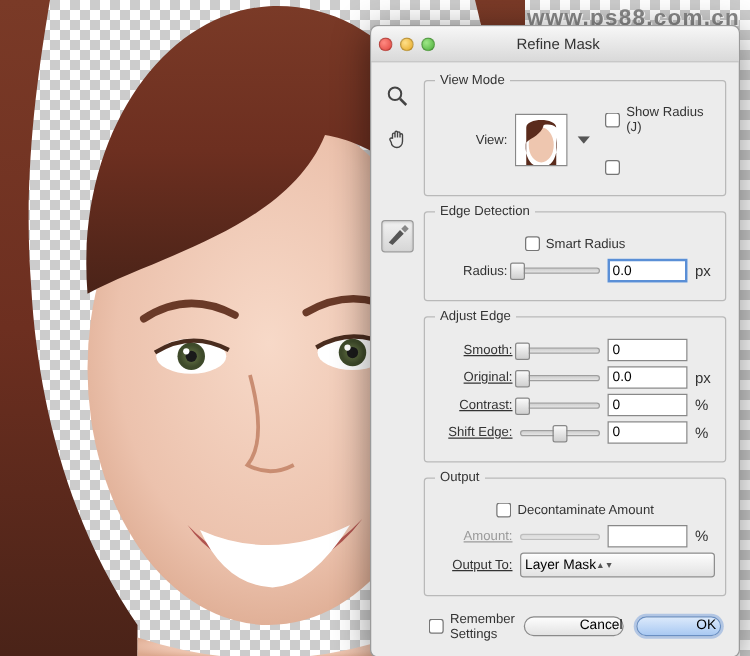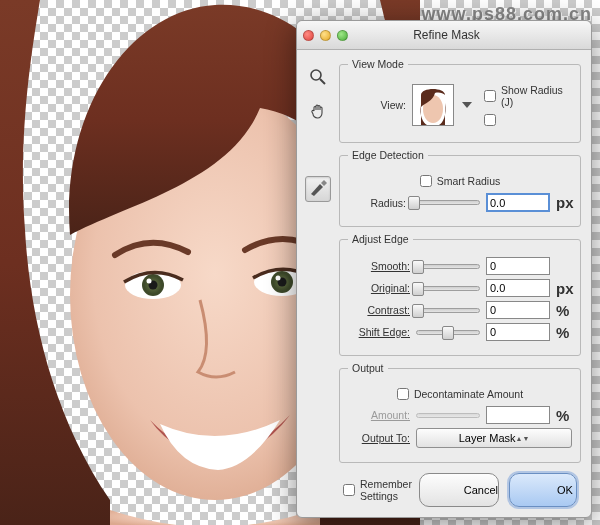--- a/index.html
+++ b/index.html
@@ -61,33 +61,33 @@
   .handle {
     position: absolute; top: -5px; width: 12px; height: 14px;
     background: linear-gradient(#fafafa,#d0d0d0); border: 1px solid #888;
     border-radius: 2px; transform: translateX(-50%);
   }
   .numbox {
     width: 64px; height: 18px; border: 1px solid #888; background: #fff;
     font-size: 11px; padding: 0 3px; text-align: left;
   }
   .numbox.focus { border: 2px solid #5a8fd6; padding:0 2px; height:19px; }
-  .unit { width: 16px; font-size: 15px; color: #333; font-weight: bold; }
+  .unit { width: 16px; font-size: 12px; color: #333; }
   .select {
     flex: 1; height: 20px; background: linear-gradient(#fdfdfd,#e2e2e2);
     border: 1px solid #8f8f8f; border-radius: 3px; display: flex;
-    align-items: center; padding: 0 3px; justify-content: center;
+    align-items: center; padding: 0 3px; justify-content: flex-start;
     box-shadow: 0 1px 0 rgba(255,255,255,0.7) inset;
   }
   .updown { display:flex; flex-direction:column; line-height:5px; font-size:7px; color:#555;}
   .footer { display: flex; align-items: center; justify-content: space-between; padding: 4px 4px 0 4px; }
   .btns { display: flex; gap: 10px; }
   .btn {
-    min-width: 68px; height: 34px; border: 1px solid #8a8a8a; border-radius: 10px;
-    background: linear-gradient(#fdfdfd,#e3e3e3); display: flex; align-items: center;
+    min-width: 68px; height: 16px; border: 1px solid #8a8a8a; border-radius: 10px;
+    background: linear-gradient(#fdfdfd,#e3e3e3); display: flex; 
     justify-content: center; font-size: 11px; cursor: pointer; padding-left: 44px;
   }
   .btn.primary {
     background: linear-gradient(#dbe9fb,#a9c9f2); border-color: #6a8fc2;
     box-shadow: 0 0 0 2px rgba(120,160,220,0.5);
   }
   .mini-portrait { width:40px; height:40px; }
 </style>
 </head>
 <body>
@@ -177,21 +177,21 @@
               <rect width="40" height="40" fill="#fff"></rect>
               <ellipse cx="20" cy="24" rx="10" ry="14" fill="#eec6af"></ellipse>
               <path d="M8 10 C 8 2 32 2 32 10 C 30 8 26 7 22 8 C 20 16 12 18 8 22 Z" fill="#5a2b1c"></path>
               <path d="M8 20 C 6 30 10 38 14 40 L8 40 Z" fill="#5a2b1c"></path>
               <path d="M32 18 C 34 30 30 38 26 40 L32 40 Z" fill="#5a2b1c"></path>
             </svg>
           </div>
           <svg class="dd" viewBox="0 0 10 6">
               <path d="M0 0 L5 6 L10 0 Z" fill="#555"></path>
             </svg>
-          <div style="flex:1; display:flex; flex-direction:column; gap:2px; margin-left:6px;">
+          <div style="flex:1; display:flex; flex-direction:column; gap:16px; margin-left:6px;">
             <label class="chk">
               <input type="checkbox" style="">
               <span class="chklabel">Show Radius (J)</span>
             </label>
             <label class="chk">
               <input type="checkbox" style="">
             </label>
           </div>
         </div>
       </fieldset>

